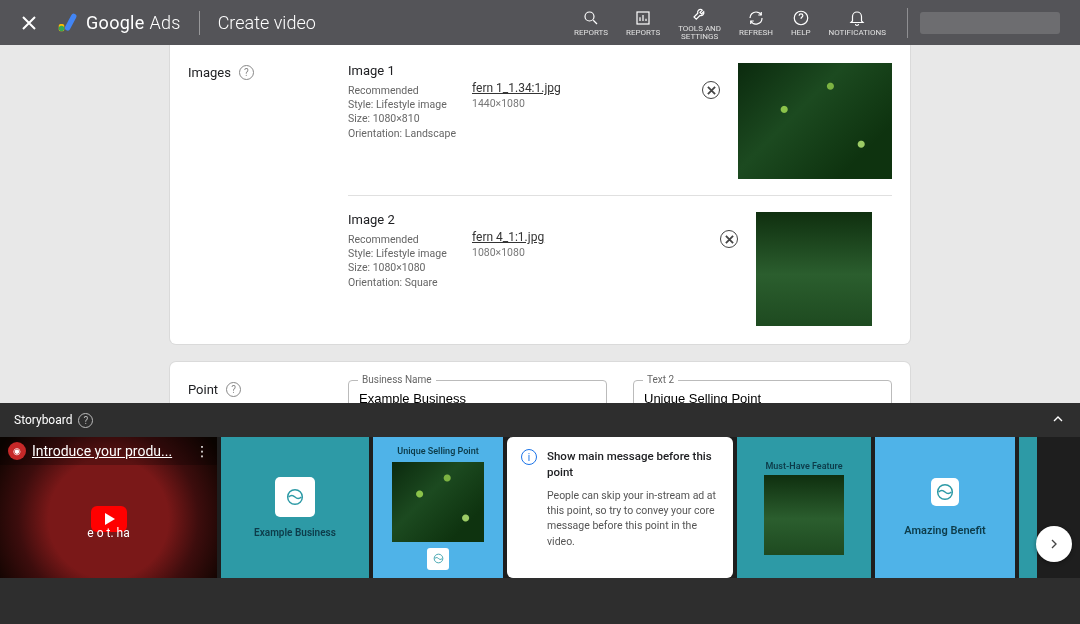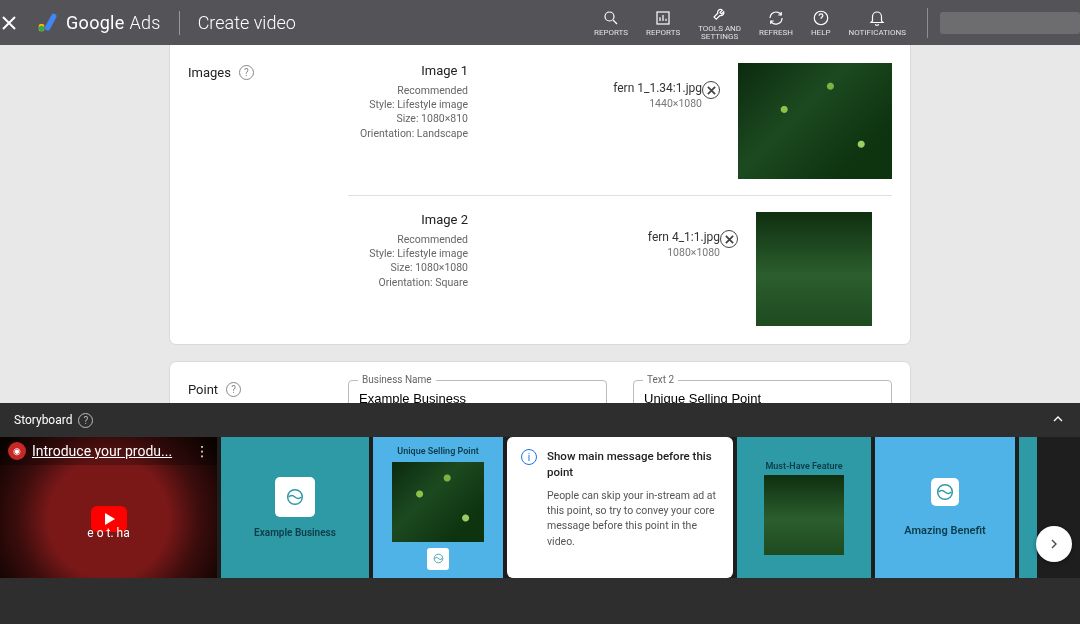--- a/index.html
+++ b/index.html
@@ -1,19 +1,19 @@
 <!DOCTYPE html>
 <html><head>
 <meta charset="utf-8">
 <style>
   * { box-sizing: border-box; margin: 0; padding: 0; }
   body { font-family: Roboto, Arial, sans-serif; background: #e8e8e8; font-size: 13px; color: #202124; overflow: hidden; width: 1080px; height: 624px; }
 
   
-  .header { display:flex; align-items:center; height:45px; background:#545458; color:#fff; padding:0 0; }
+  .header { display:flex; align-items:center; height:45px; background:#545458; color:#fff; padding:0 20px; }
   .header .close-icon { cursor:pointer; width:18px; height:18px; display:flex;align-items:center;justify-content:center;}
   .header .close-icon svg{stroke:#fff;}
   .logo-wrap{display:flex;align-items:center;margin-left:18px;}
   .ga-logo{width:22px;height:22px;margin-right:8px;}
   .ga-text{font-size:18px;letter-spacing:.3px;}
   .ga-text .light{font-weight:300;}
   .vbar{width:1px;height:24px;background:rgba(255,255,255,.4);margin:0 18px;}
   .page-title{font-size:18px;font-weight:300;}
   .spacer{flex:1;}
   .toolbar{display:flex;align-items:center;}
@@ -32,21 +32,21 @@
   .section-lbl{width:160px;font-size:13px;color:#202124;display:flex;align-items:flex-start;padding-top:2px;}
   .section-lbl .help-icon{margin-left:8px;}
   .help-icon{width:15px;height:15px;border:1.3px solid #888;border-radius:50%;display:inline-flex;align-items:center;justify-content:center;font-size:10px;color:#888;cursor:pointer;}
   .section-body{flex:1;}
 
   .image-block{display:flex;align-items:flex-start;}
   .image-meta{width:120px;font-size:11px;color:#555;}
   .image-title{font-size:13px;color:#202124;margin-bottom:6px;}
   .meta-line{font-size:10.5px;color:#666;line-height:1.35;}
   .image-file{flex:1;padding-left:4px;}
-  .file-name{font-size:12px;color:#333;}
+  .file-name{font-size:12px;color:#333;text-decoration:underline;}
   .file-dims{font-size:10.5px;color:#777;margin-top:2px;}
   .remove-btn{width:18px;height:18px;border:1.6px solid #444;border-radius:50%;display:flex;align-items:center;justify-content:center;cursor:pointer;margin-right:18px;margin-top:18px;}
   .remove-btn svg{width:9px;height:9px;stroke:#444;stroke-width:2;}
   .thumb{width:154px;height:116px;background:#184a1f;}
   .thumb.sq{width:116px;height:114px;margin-right:20px;}
   .fern1{background:
     radial-gradient(circle at 30% 40%, #8bc34a 0 3px, transparent 4px),
     radial-gradient(circle at 60% 20%, #7cb342 0 3px, transparent 4px),
     radial-gradient(circle at 80% 70%, #9ccc65 0 3px, transparent 4px),
     linear-gradient(135deg,#0b2a0e 0%,#1c4a20 40%,#0e330f 80%);}
@@ -160,21 +160,21 @@
       <span class="tool-label">NOTIFICATIONS</span>
     </div>
   </div>
   <div class="hbar"></div>
   <div class="acct"></div>
 </div>
 
 <div class="content">
   <div class="panel-wrap">
 
-    <div class="card" style="border-top-left-radius:0;border-top-right-radius:0;text-align:right;">
+    <div class="card" style="border-top-left-radius:0;border-top-right-radius:0;">
       <div class="card-inner">
         <div class="section-row">
           <div class="section-lbl">
             <span>Images</span>
             <span class="help-icon">?</span>
           </div>
           <div class="section-body">
 
             <div class="image-block">
               <div class="image-meta">

